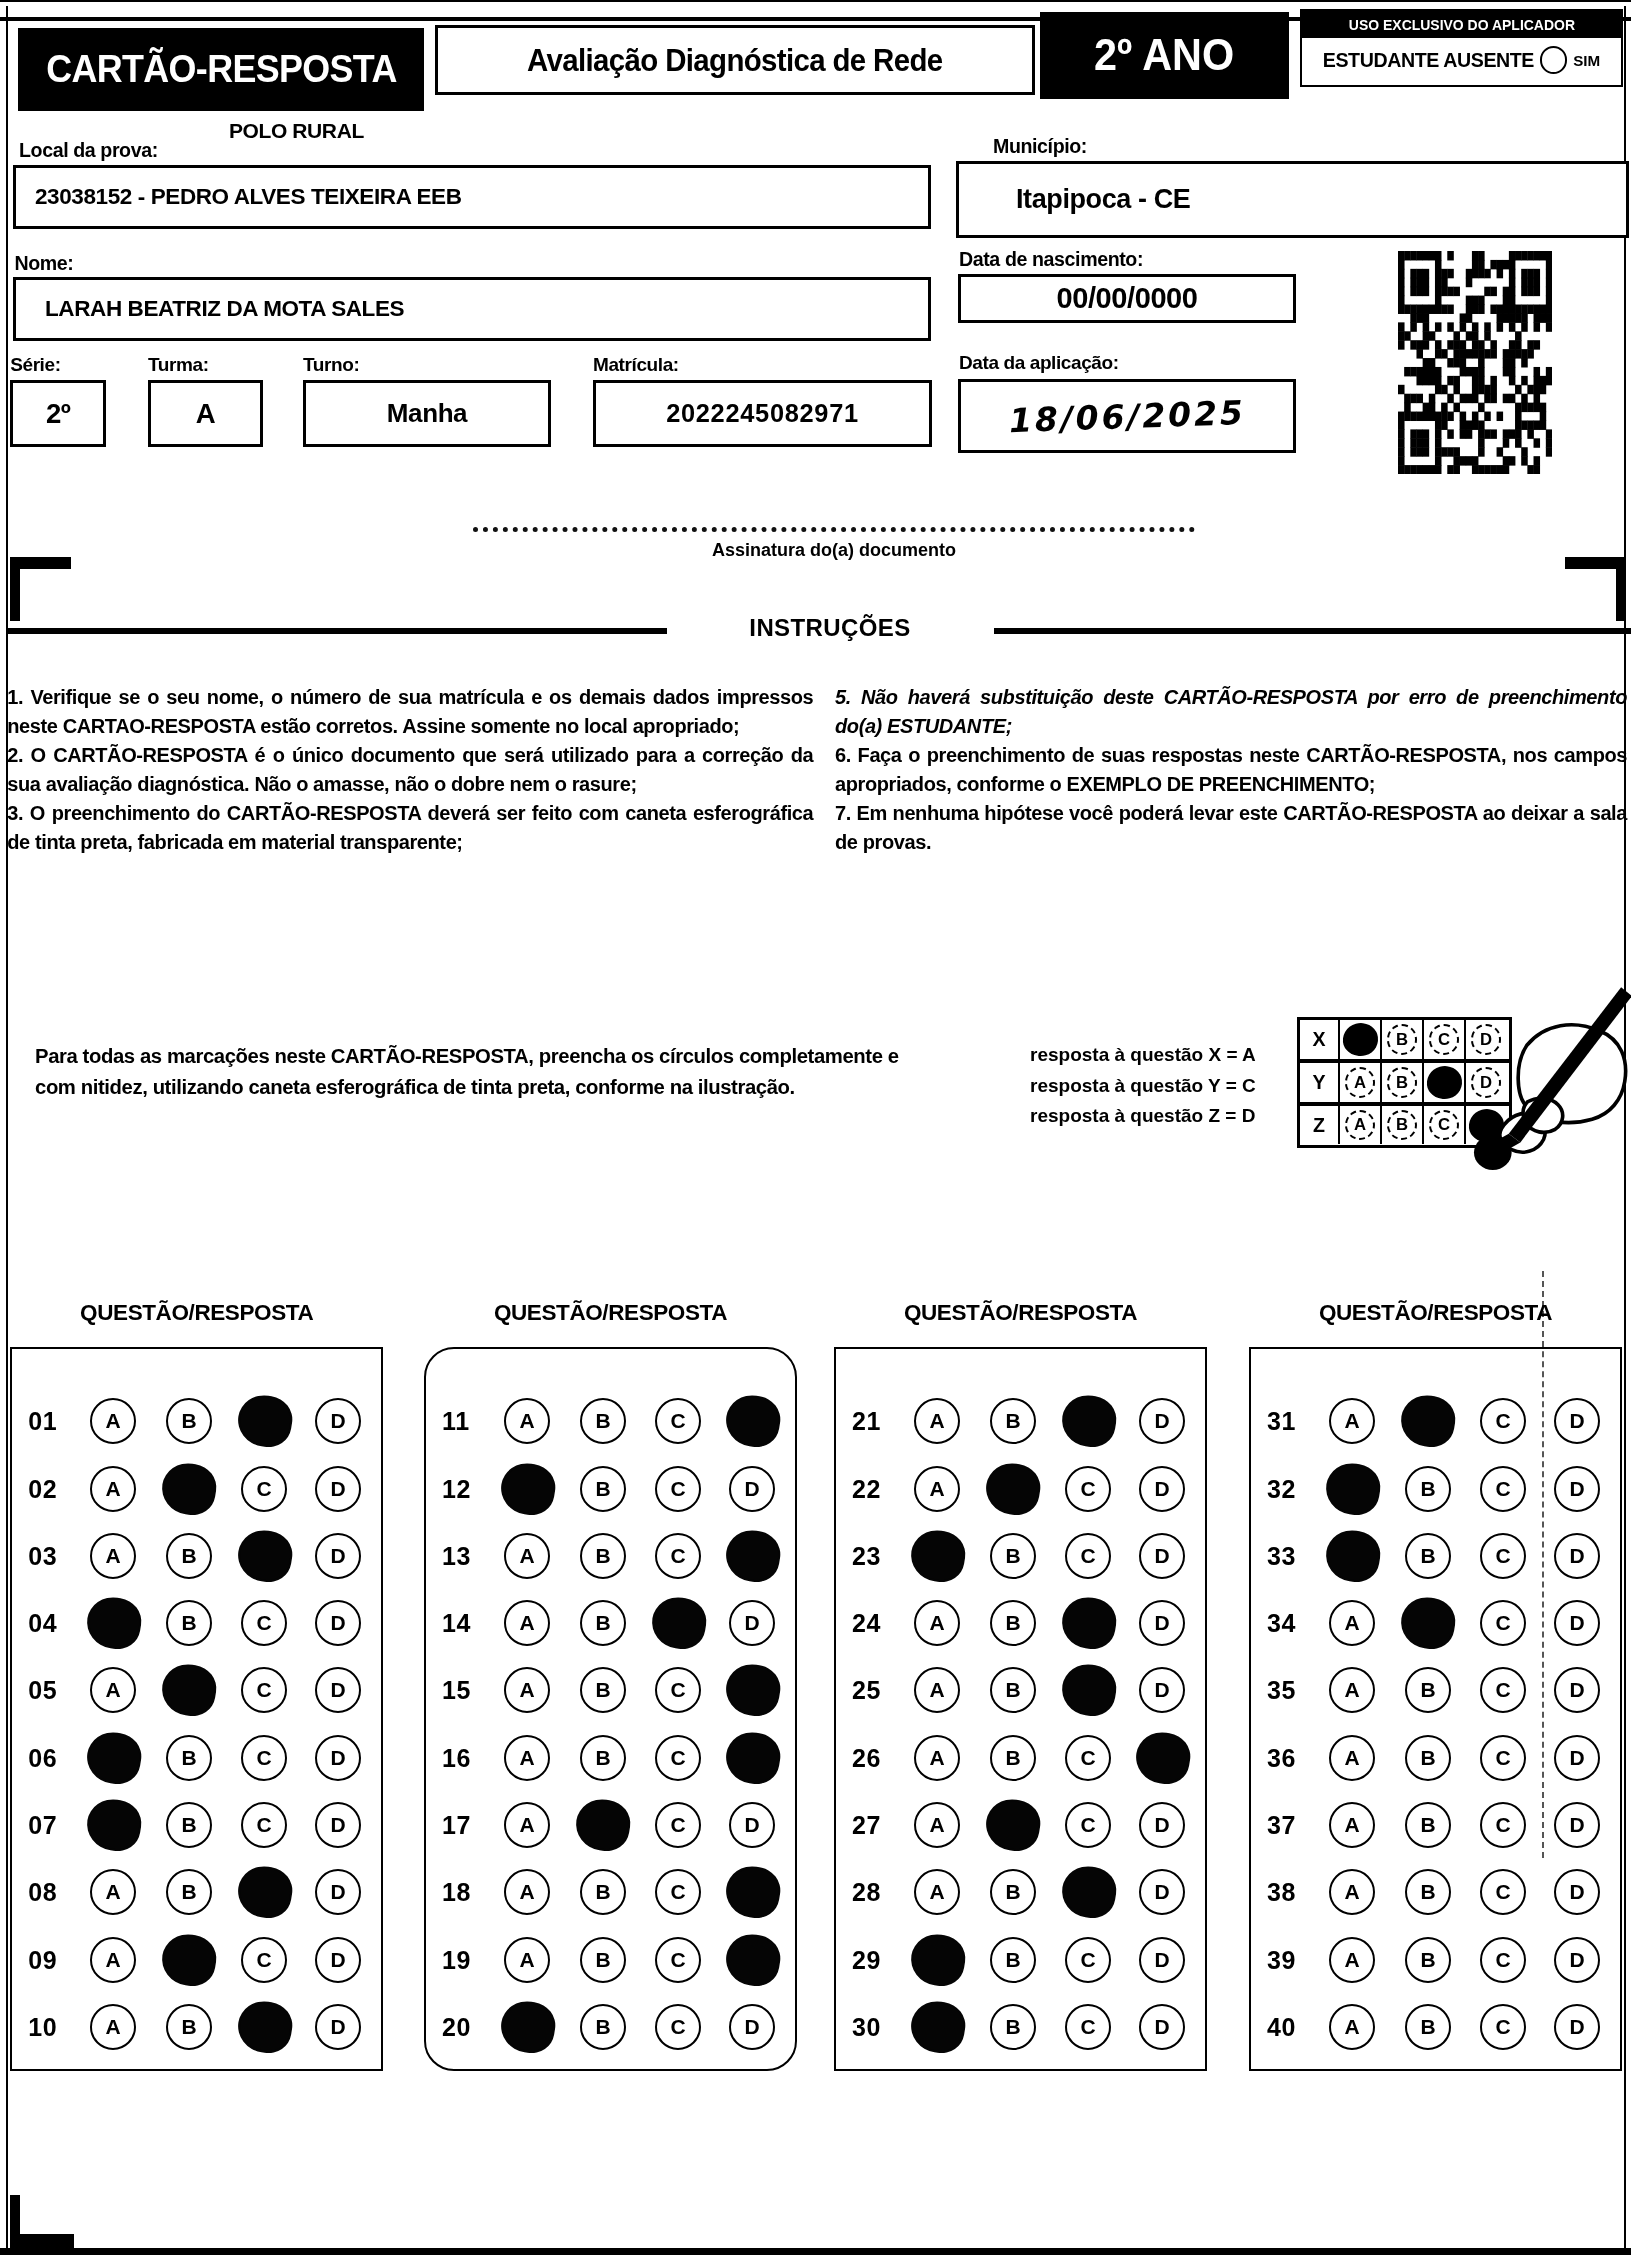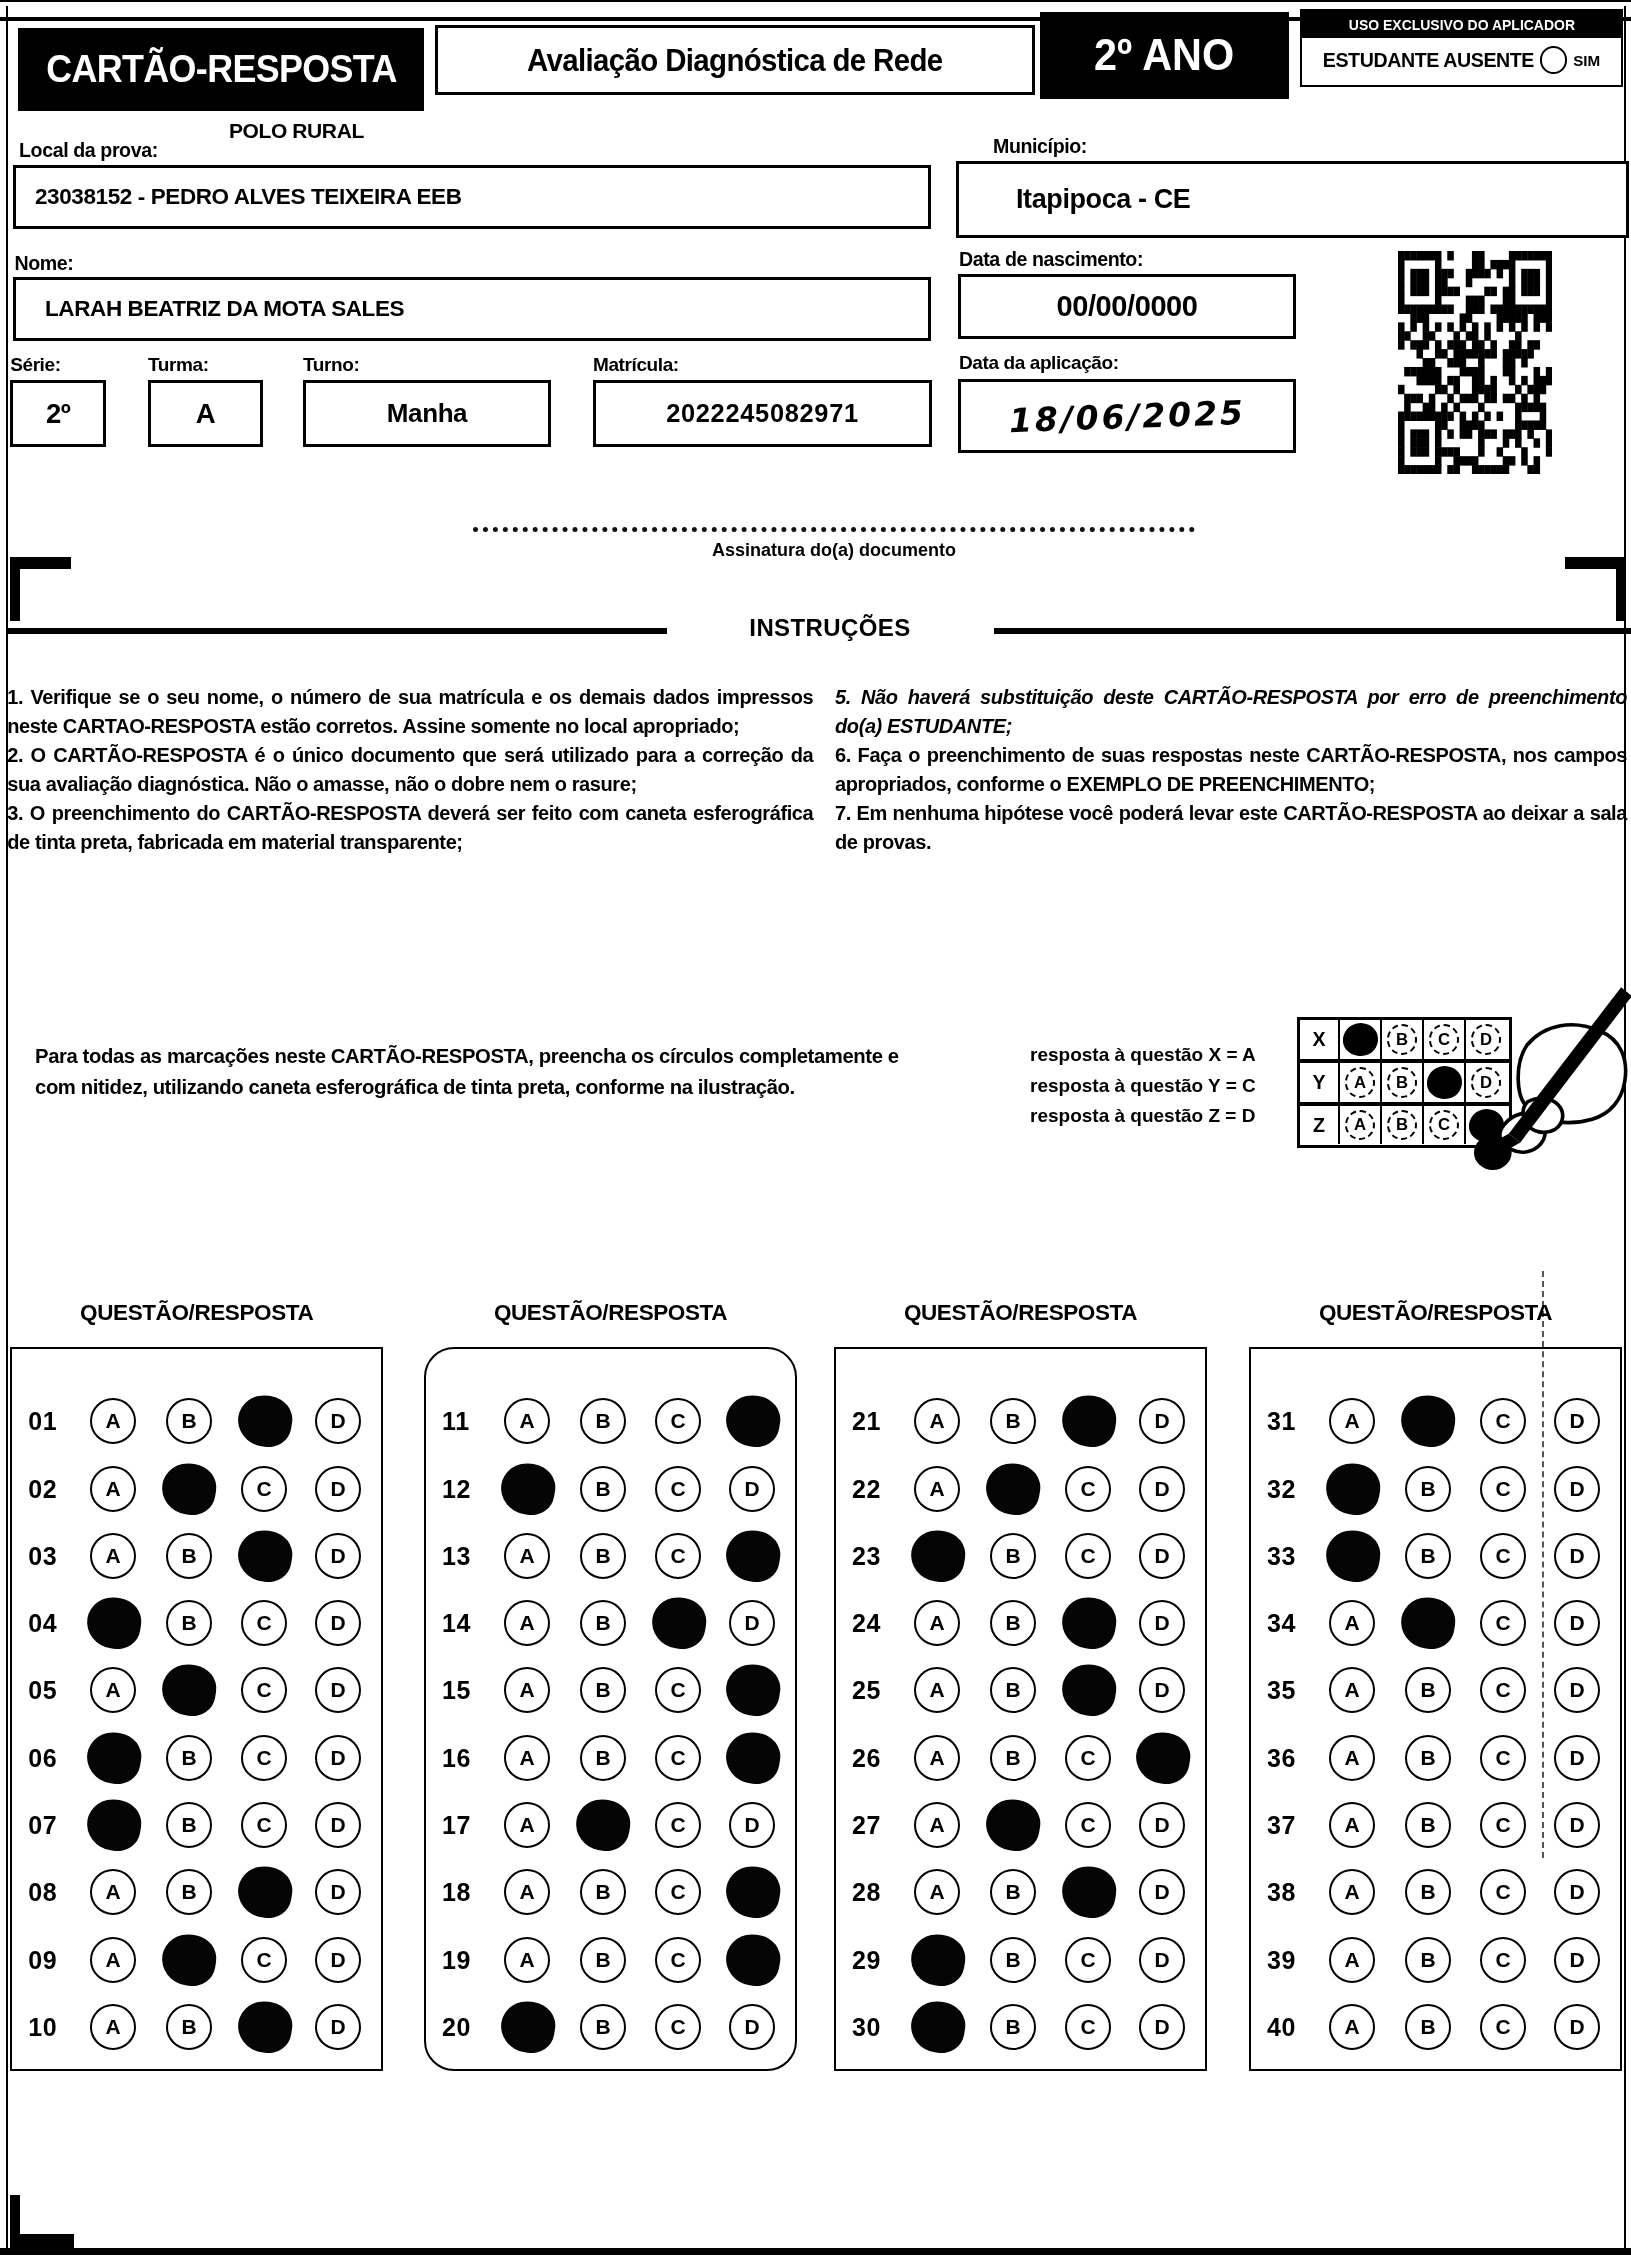--- a/index.html
+++ b/index.html
@@ -87,21 +87,21 @@
   <div class="borderbox" style="left:956px;top:161px;width:673px;height:77px;">
     <span class="boxval" style="padding-left:57px;font-size:27px;">Itapipoca - CE</span>
   </div>
 
   <span class="lbl" style="left:14.5px;top:252px;">Nome:</span>
   <div class="borderbox" style="left:13px;top:277px;width:918px;height:64px;">
     <span class="boxval" style="padding-left:29px;">LARAH BEATRIZ DA MOTA SALES</span>
   </div>
 
   <span class="lbl" style="left:959px;top:248px;">Data de nascimento:</span>
-  <div class="borderbox val-center" style="left:958px;top:274px;width:338px;height:65px;">
+  <div class="borderbox val-center" style="left:958px;top:274px;width:338px;height:49px;">
     <span class="boxval" style="font-size:29px;">00/00/0000</span>
   </div>
 
   <span class="lbl" style="left:10.2px;top:354px;font-size:19px;">Série:</span>
   <span class="lbl" style="left:148px;top:354px;font-size:19px;">Turma:</span>
   <span class="lbl" style="left:303px;top:354px;font-size:19px;">Turno:</span>
   <span class="lbl" style="left:593px;top:354px;font-size:19px;">Matrícula:</span>
   <span class="lbl" style="left:959px;top:352px;font-size:19px;">Data da aplicação:</span>
 
   <div class="borderbox val-center" style="left:10.2px;top:380px;width:96px;height:67px;">

